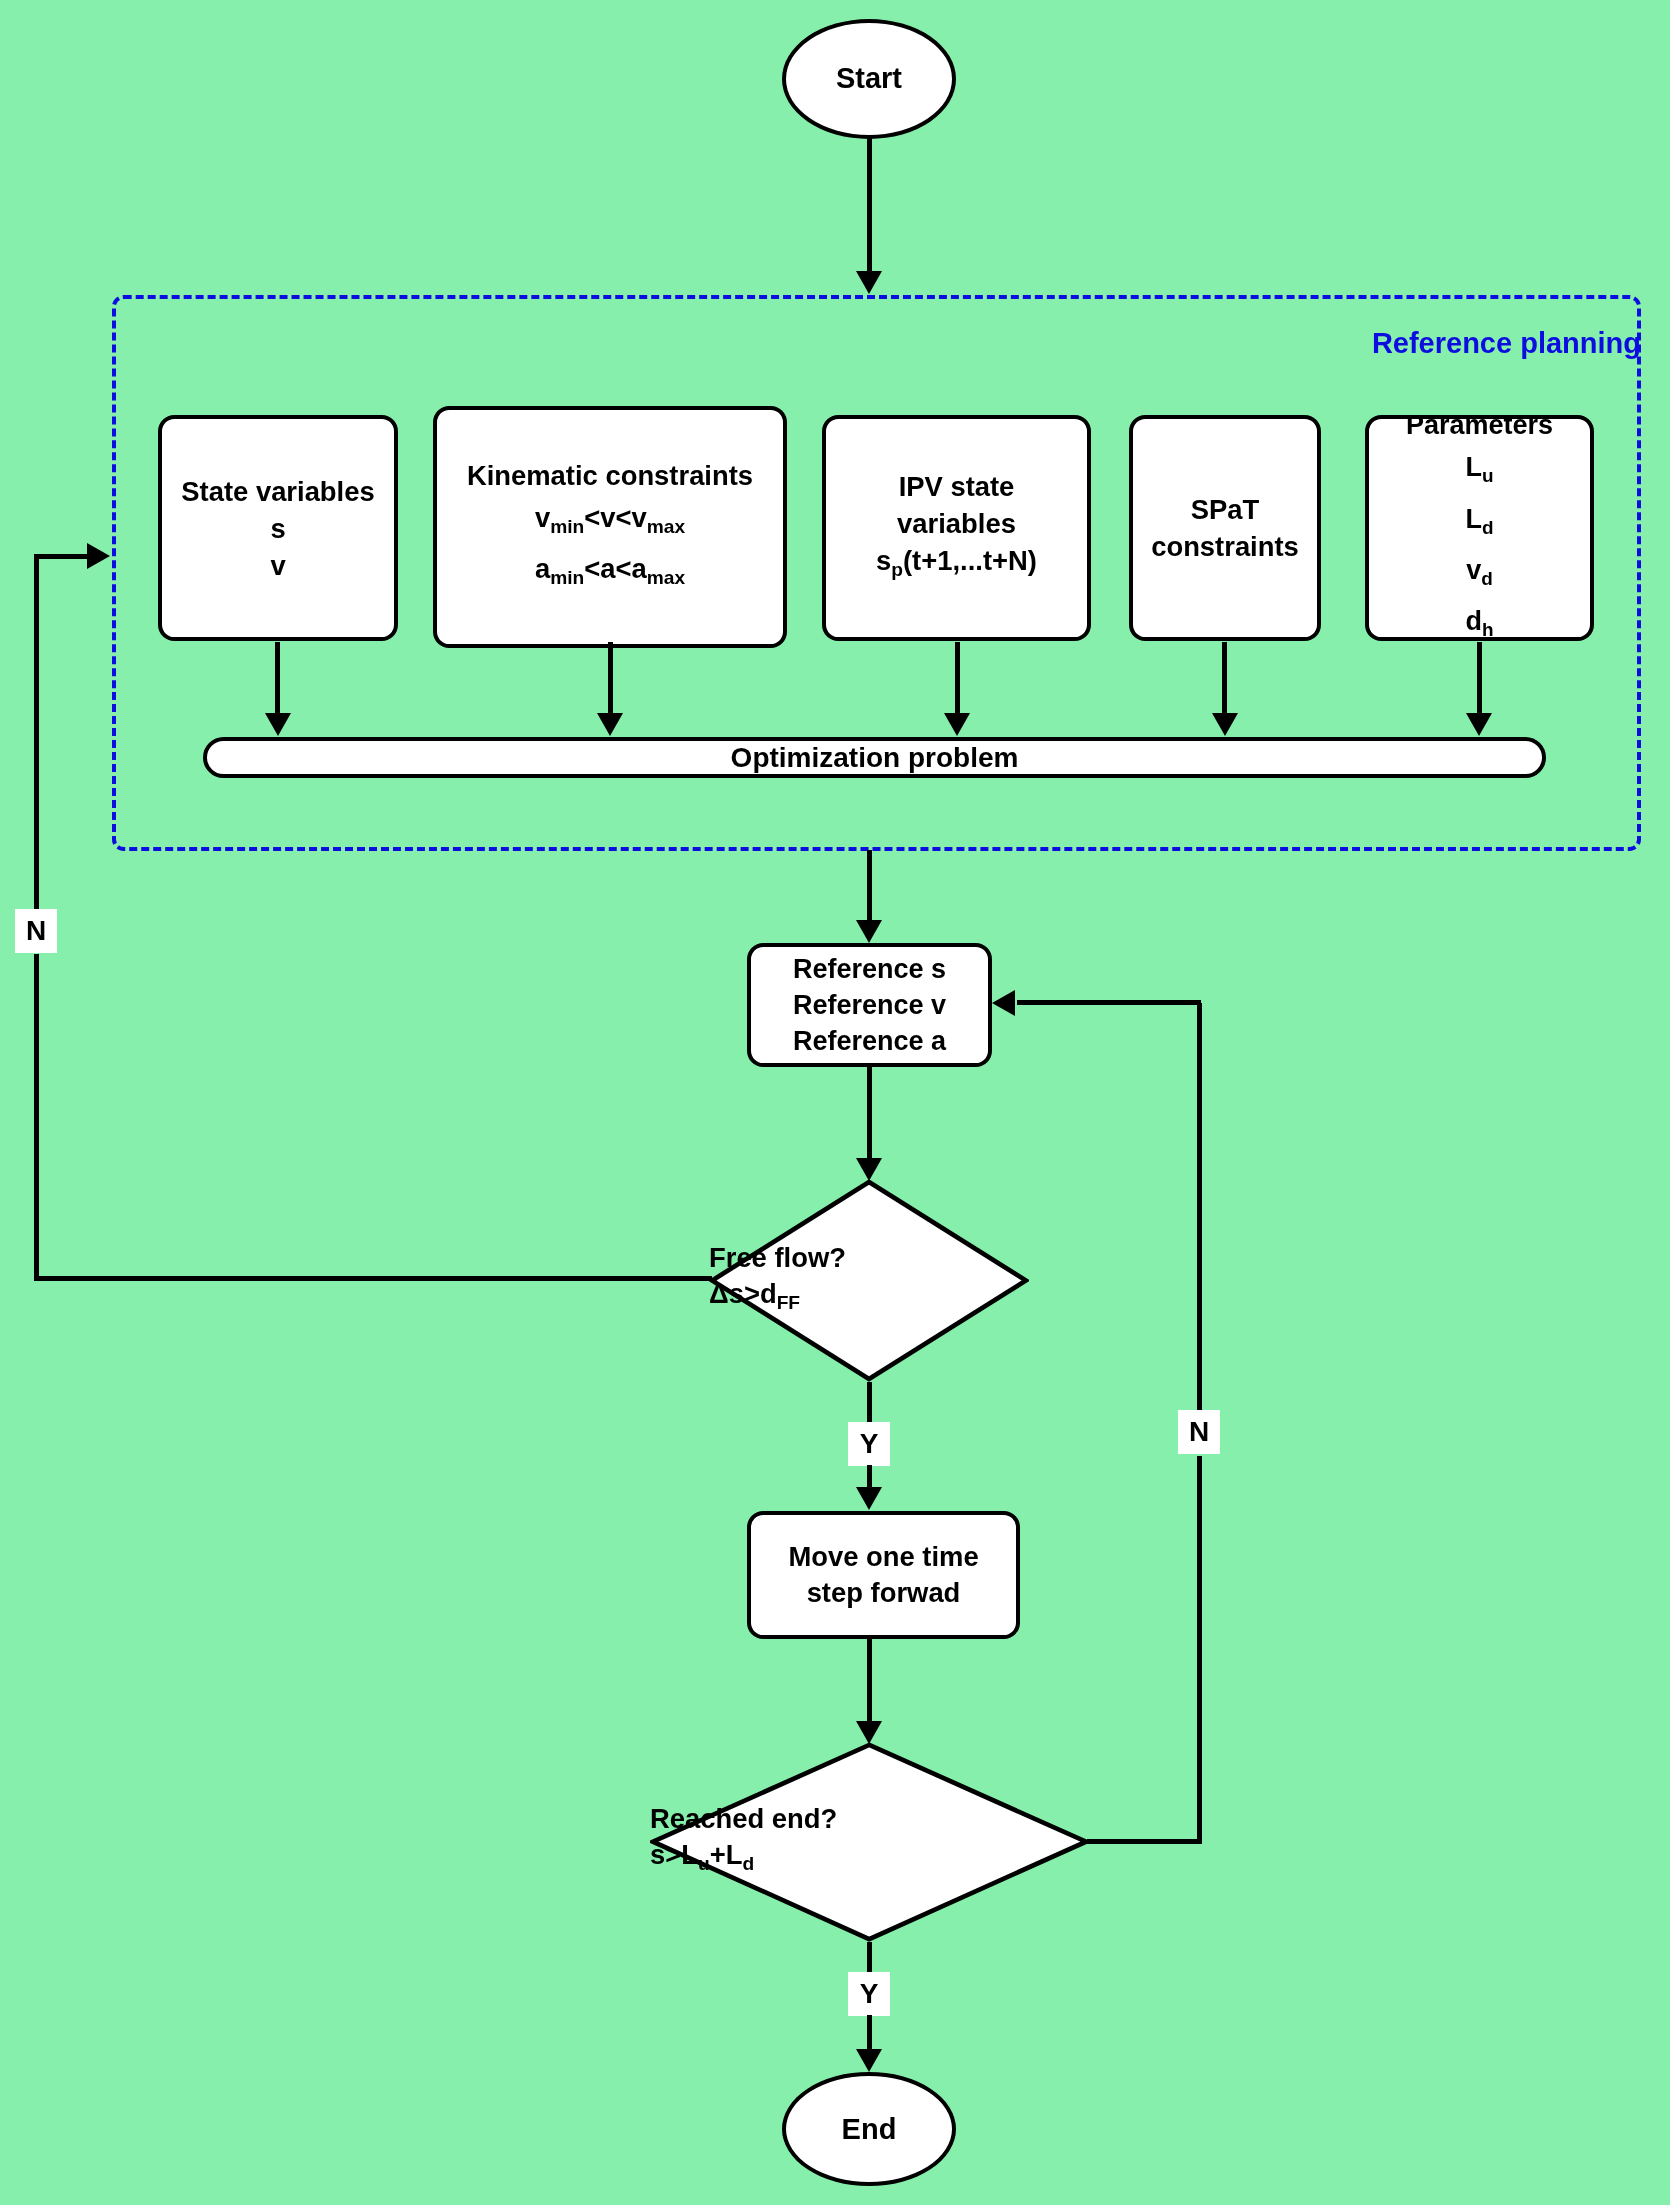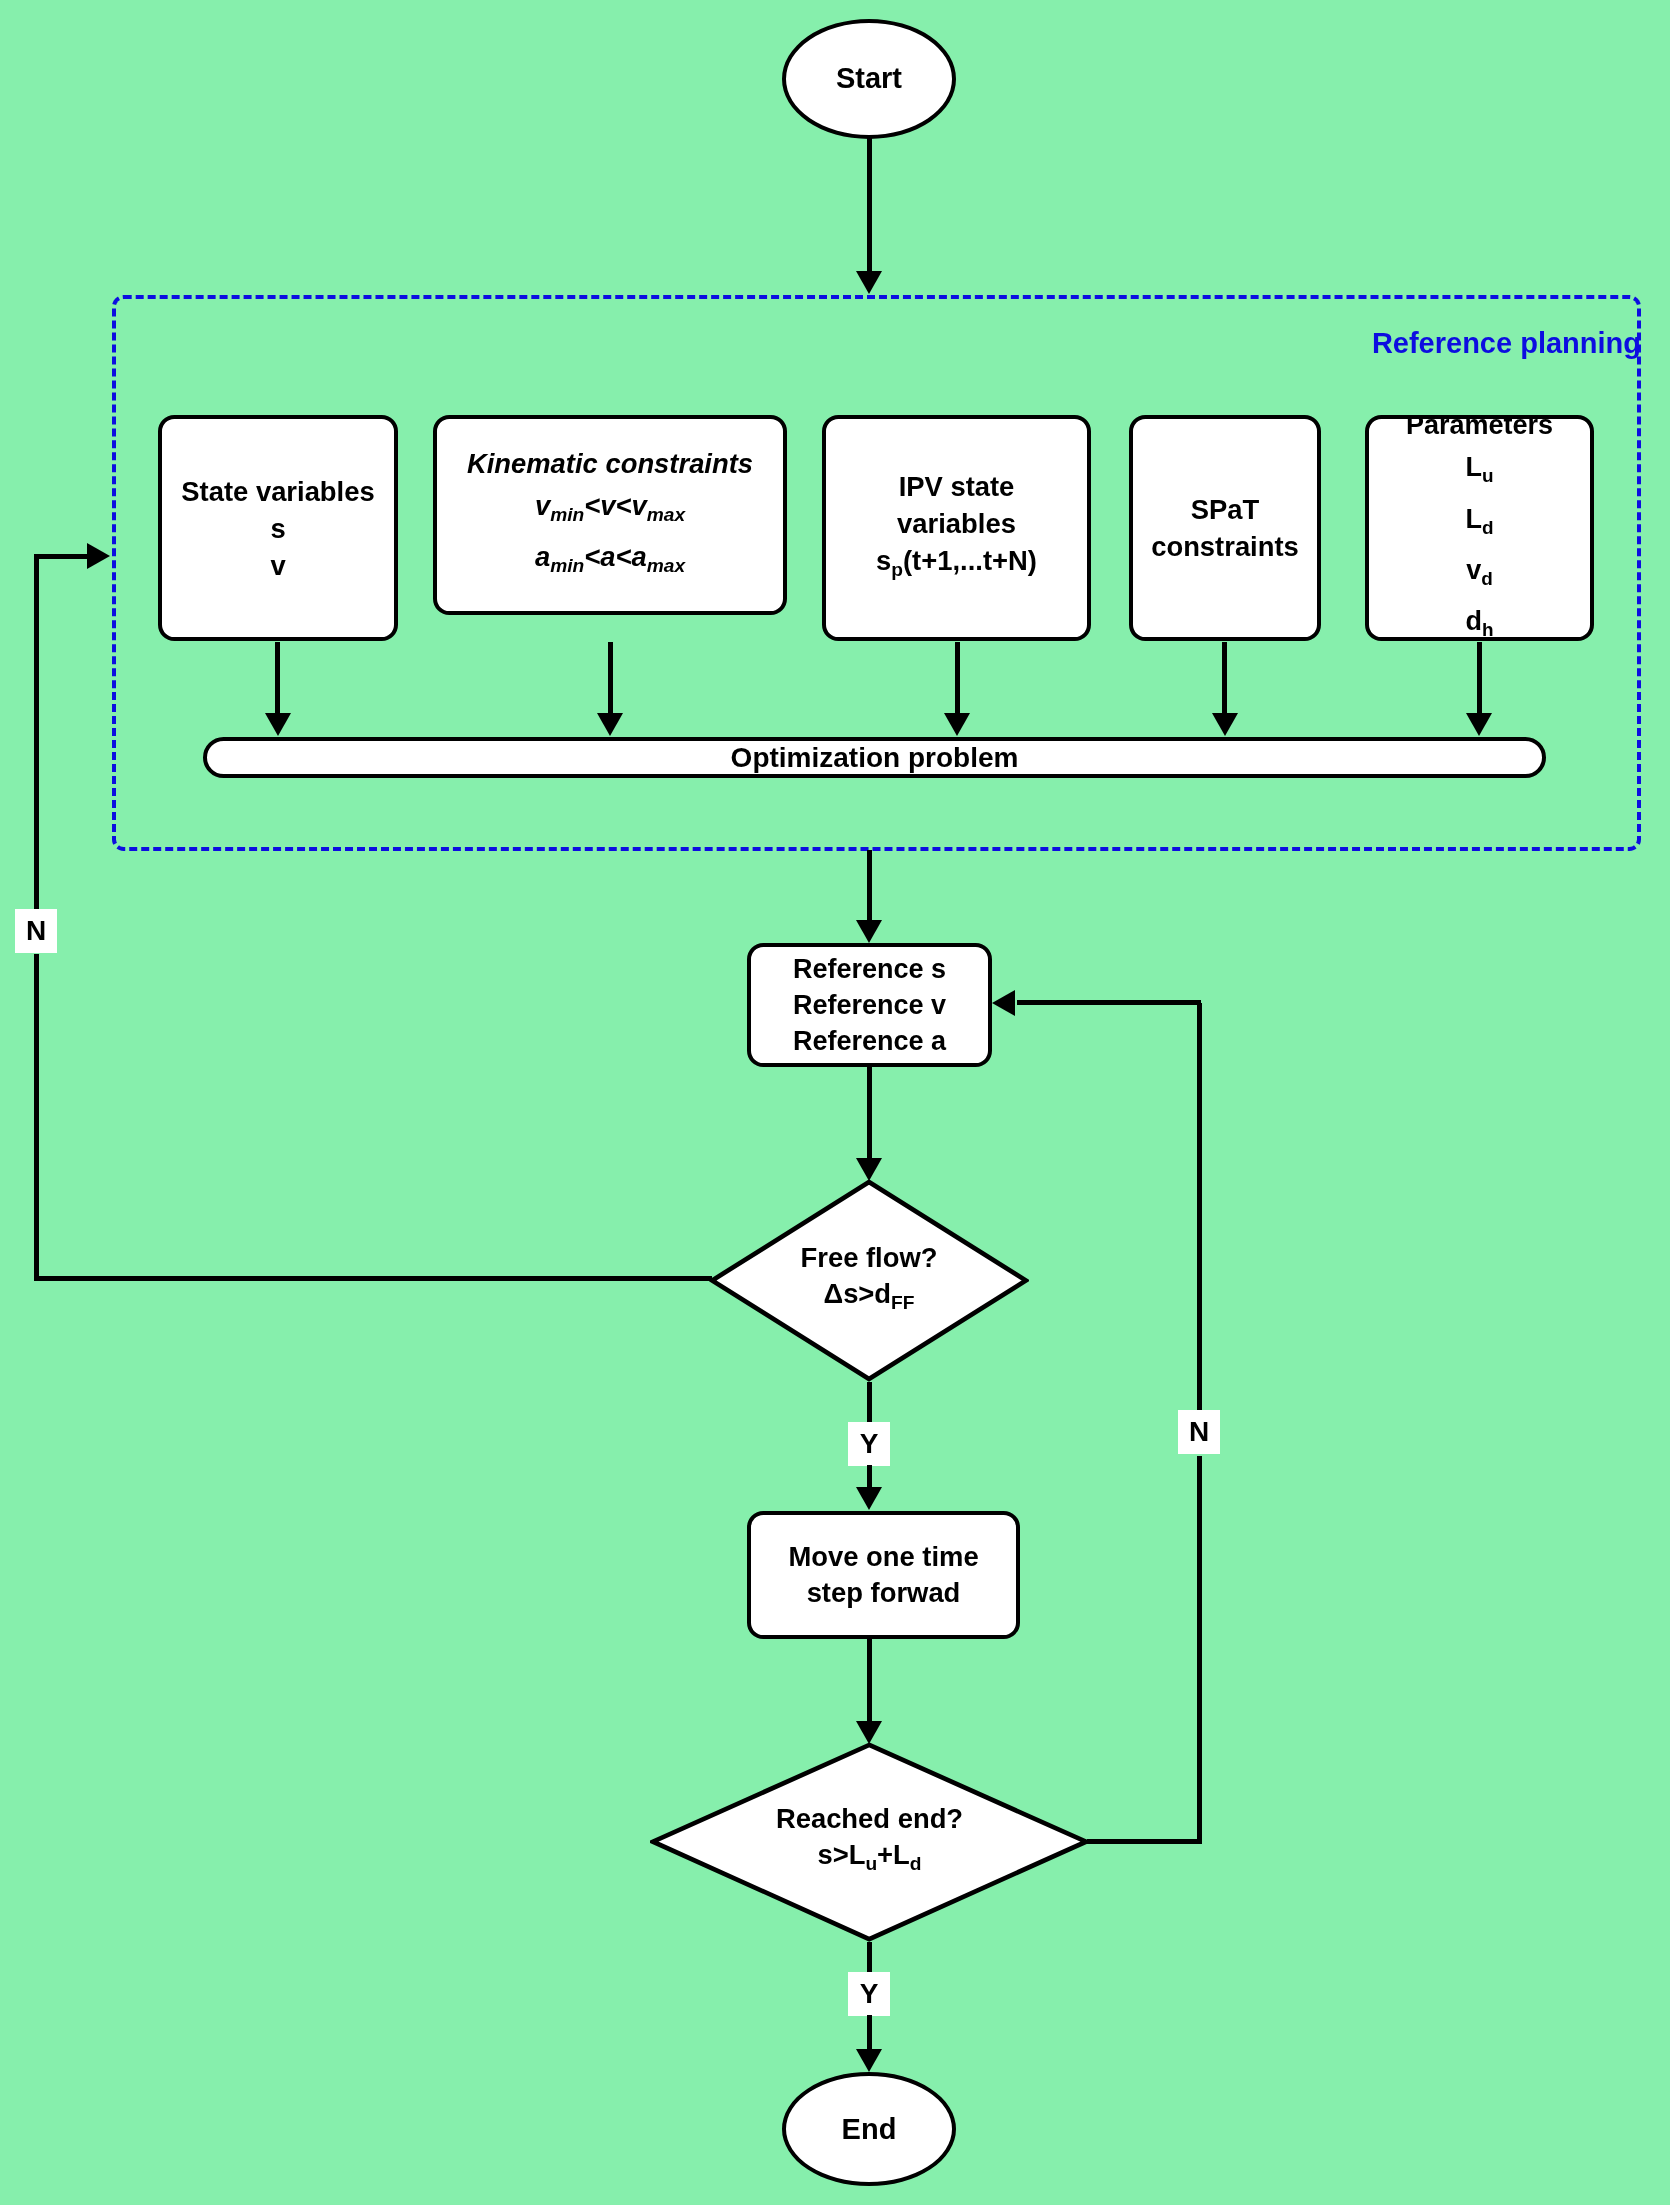--- a/index.html
+++ b/index.html
@@ -27,21 +27,21 @@
   .vline{ width:4.7px; } .hline{ height:4.7px; }
   .ah{ position:absolute; width:0; height:0; }
   .ah-down{ border-left:13px solid transparent; border-right:13px solid transparent; border-top:23px solid var(--ink); }
   .ah-right{ border-top:13px solid transparent; border-bottom:13px solid transparent; border-left:23px solid var(--ink); }
   .ah-left{ border-top:13px solid transparent; border-bottom:13px solid transparent; border-right:23px solid var(--ink); }
   .edge-label{
     position:absolute; background:#fff; text-align:center; font-size:28px; line-height:44px;
   }
   .diamond-svg{ position:absolute; }
   .diamond-text{
-    position:absolute; display:flex; flex-direction:column; align-items:center;
+    position:absolute; display:flex; flex-direction:column; align-items:flex-start;
     justify-content:center; text-align:center; font-size:27.4px; line-height:37px;
   }
   sub{ font-size:70%; }
   .lh72{ line-height:42px; }
   .lh62{ line-height:36px; }
   .fs46{ font-size:27px; }
 </style>
 </head>
 <body>
 
@@ -56,21 +56,21 @@
 
   <div class="dashed-box" style="left:112px; top:295px; width:1529px; height:556px;"></div>
   <div class="container-title" style="left:112px; top:327px; width:1529px;">Reference planning</div>
 
   <div class="node rect" style="left:158px; top:415px; width:240px; height:226px;">
     <div>State variables</div>
     <div>s</div>
     <div>v</div>
   </div>
 
-  <div class="node rect lh72" style="left:433px; top:415px; width:354px; height:200px;font-style:italic;">
+  <div class="node rect lh72" style="left:433px; top:406px; width:354px; height:242px;">
     <div>Kinematic constraints</div>
     <div>v<sub>min</sub>&lt;v&lt;v<sub>max</sub></div>
     <div>a<sub>min</sub>&lt;a&lt;a<sub>max</sub></div>
   </div>
 
   <div class="node rect" style="left:822px; top:415px; width:269px; height:226px; padding:0 16px;">
     <div>IPV state variables</div>
     <div>s<sub>p</sub>(t+1,...t+N)</div>
   </div>
 

